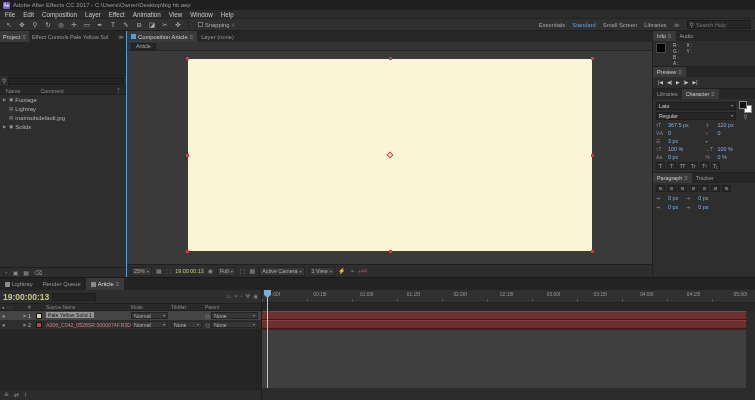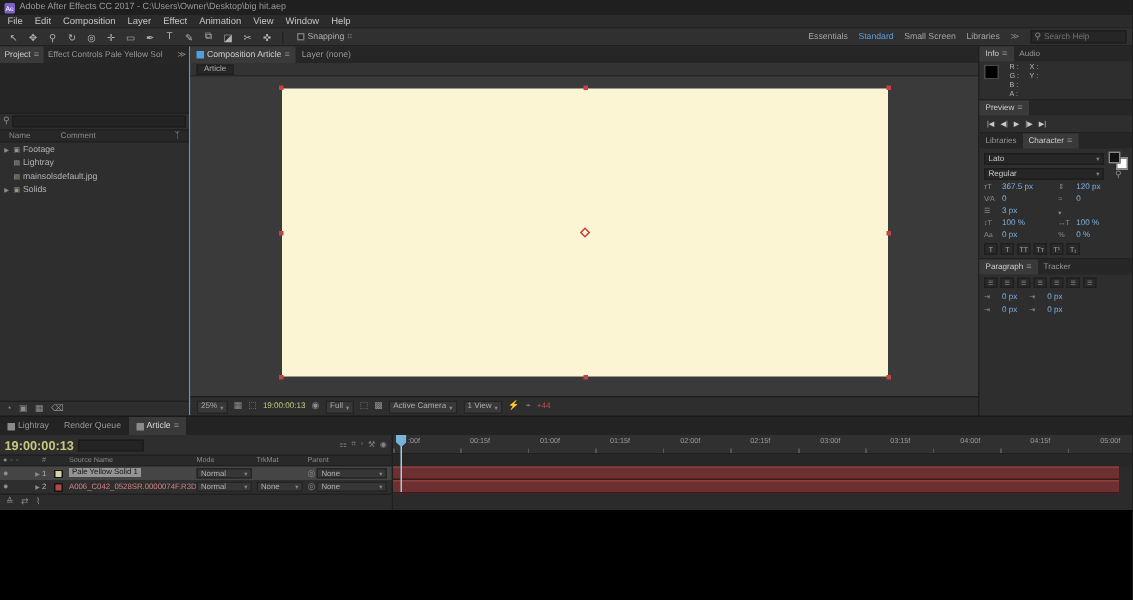--- a/index.html
+++ b/index.html
@@ -1,17 +1,17 @@
 <!DOCTYPE html>
 <html><head>
 <meta charset="utf-8">
 <style>
   *{margin:0;padding:0;box-sizing:border-box;font-family:"Liberation Sans",sans-serif}
   body{background:#000}
-  .app{position:relative;width:755px;height:340px;background:#2e2e2e;color:#c0c0c0;font-size:7px;overflow:hidden;display:flex;flex-direction:column}
+  .app{position:relative;width:755px;height:400px;background:#2e2e2e;color:#c0c0c0;font-size:7px;overflow:hidden;display:flex;flex-direction:column}
   
   .titlebar{flex:none;height:10px;background:#1f1f1f;display:flex;align-items:center;gap:3px;padding:0 3px;font-size:6px;color:#9a9a9a}
   .appicon{width:7px;height:7px;background:#7b61c4;color:#fff;font-size:4.5px;display:flex;align-items:center;justify-content:center;border-radius:1px}
   .menubar{flex:none;height:9px;background:#2b2b2b;display:flex;align-items:center;gap:8px;padding:0 5px;font-size:6.3px;color:#c6c6c6;border-bottom:1px solid #232323}
   .toolbar{flex:none;height:12px;background:#303030;border-bottom:1px solid #202020;display:flex;align-items:center;padding:0 4px;gap:3px}
   .tool{width:10px;text-align:center;font-size:6.5px;color:#b3b3b3}
   .sep{width:1px;height:8px;background:#222;margin:0 2px}
   .snap{display:flex;align-items:center;gap:2px;font-size:5.8px;color:#b0b0b0;margin-left:4px}
   .chk{width:5px;height:5px;border:1px solid #777;background:#262626}
   .ws-wrap{margin-left:auto;display:flex;align-items:center;gap:7px;font-size:5.8px}

